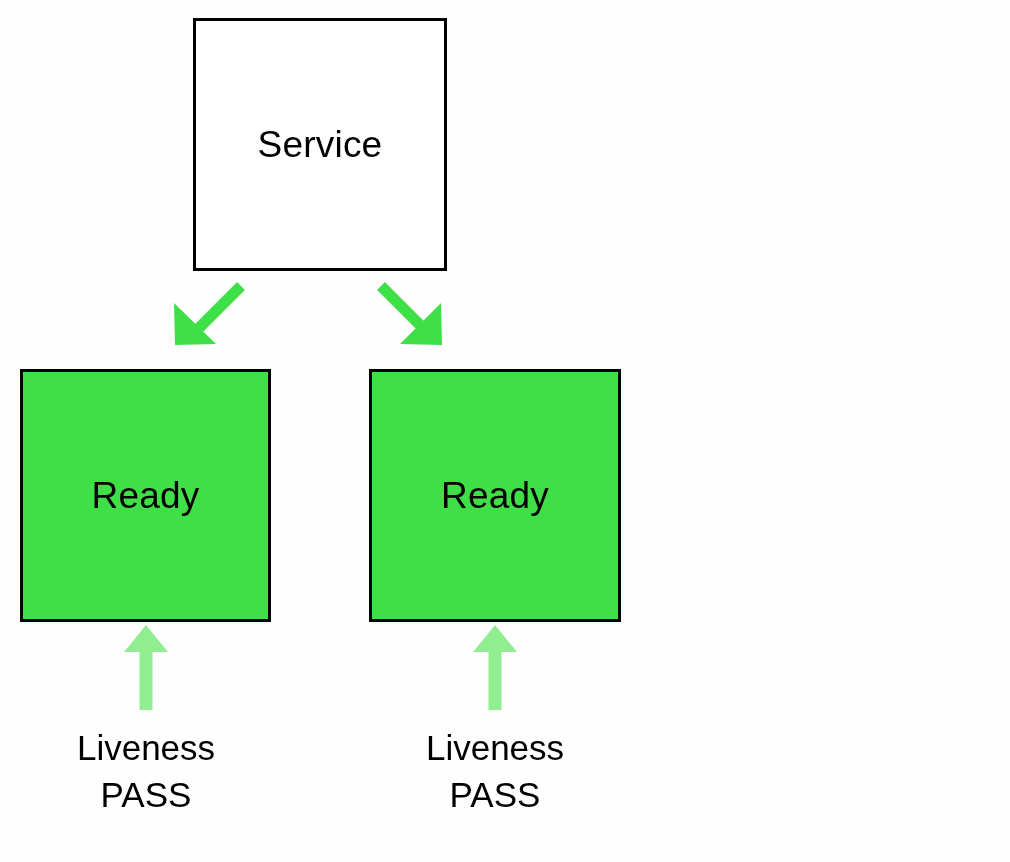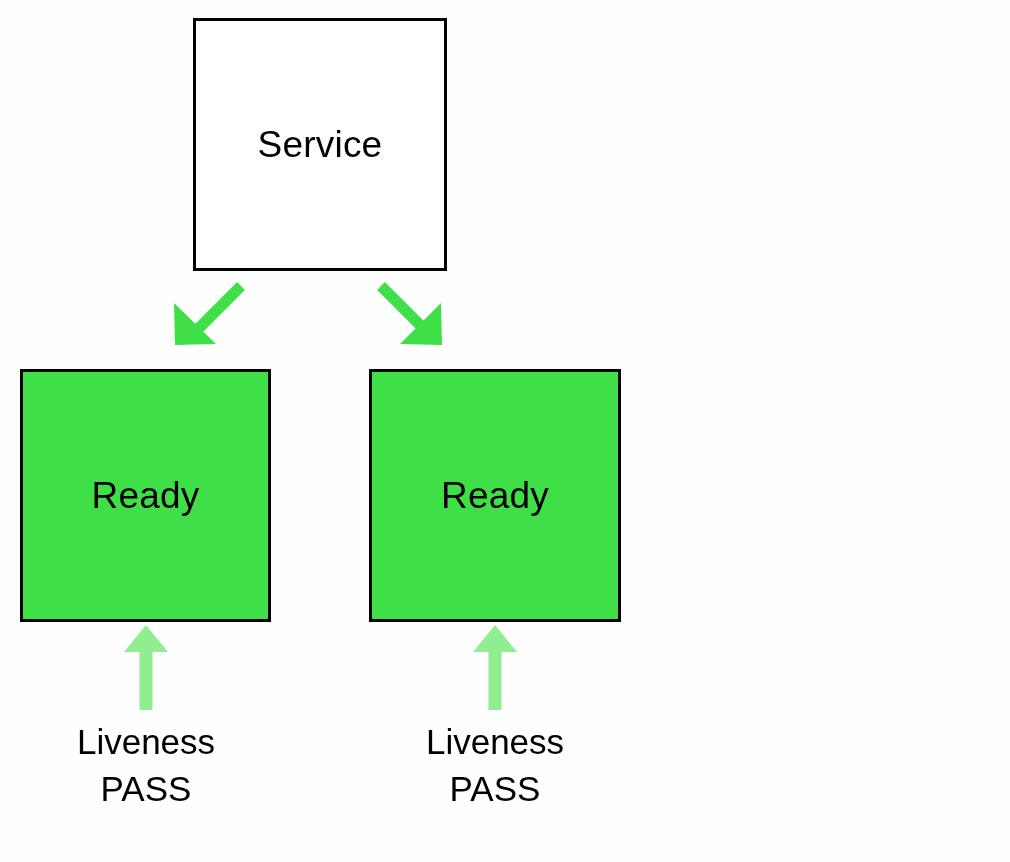--- a/index.html
+++ b/index.html
@@ -60,20 +60,21 @@
     pointer-events: none;
   }
   .probe-label {
     position: absolute;
     text-align: center;
     color: #000000;
     font-size: 35px;
     line-height: 1.35;
     font-weight: 400;
     white-space: pre-line;
+    margin-top: 6px;
   }
   .probe-label-left {
     left: 26px;
     top: 718px;
     width: 240px;
   }
   .probe-label-right {
     left: 375px;
     top: 718px;
     width: 240px;

